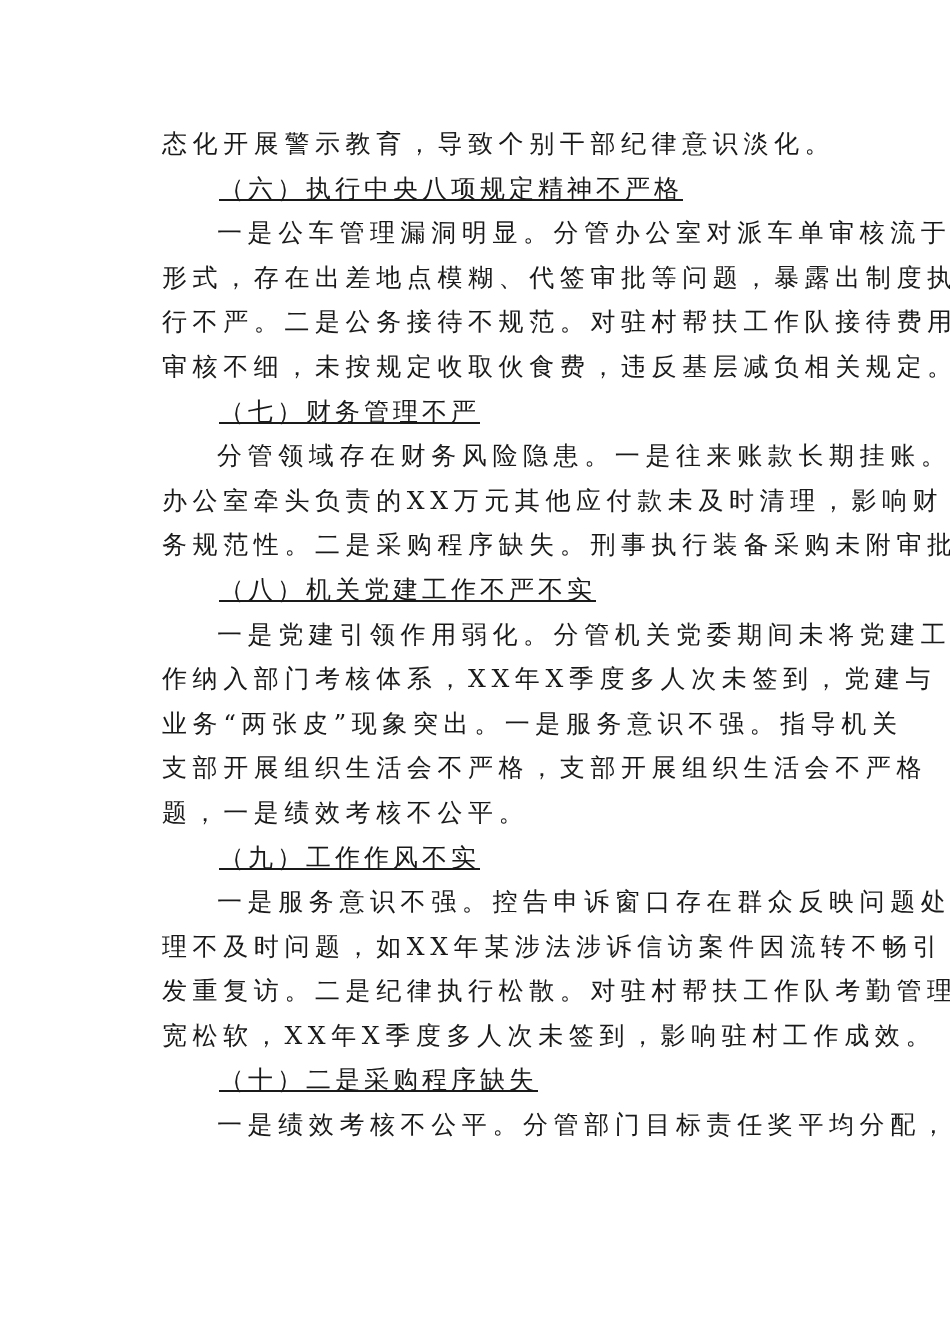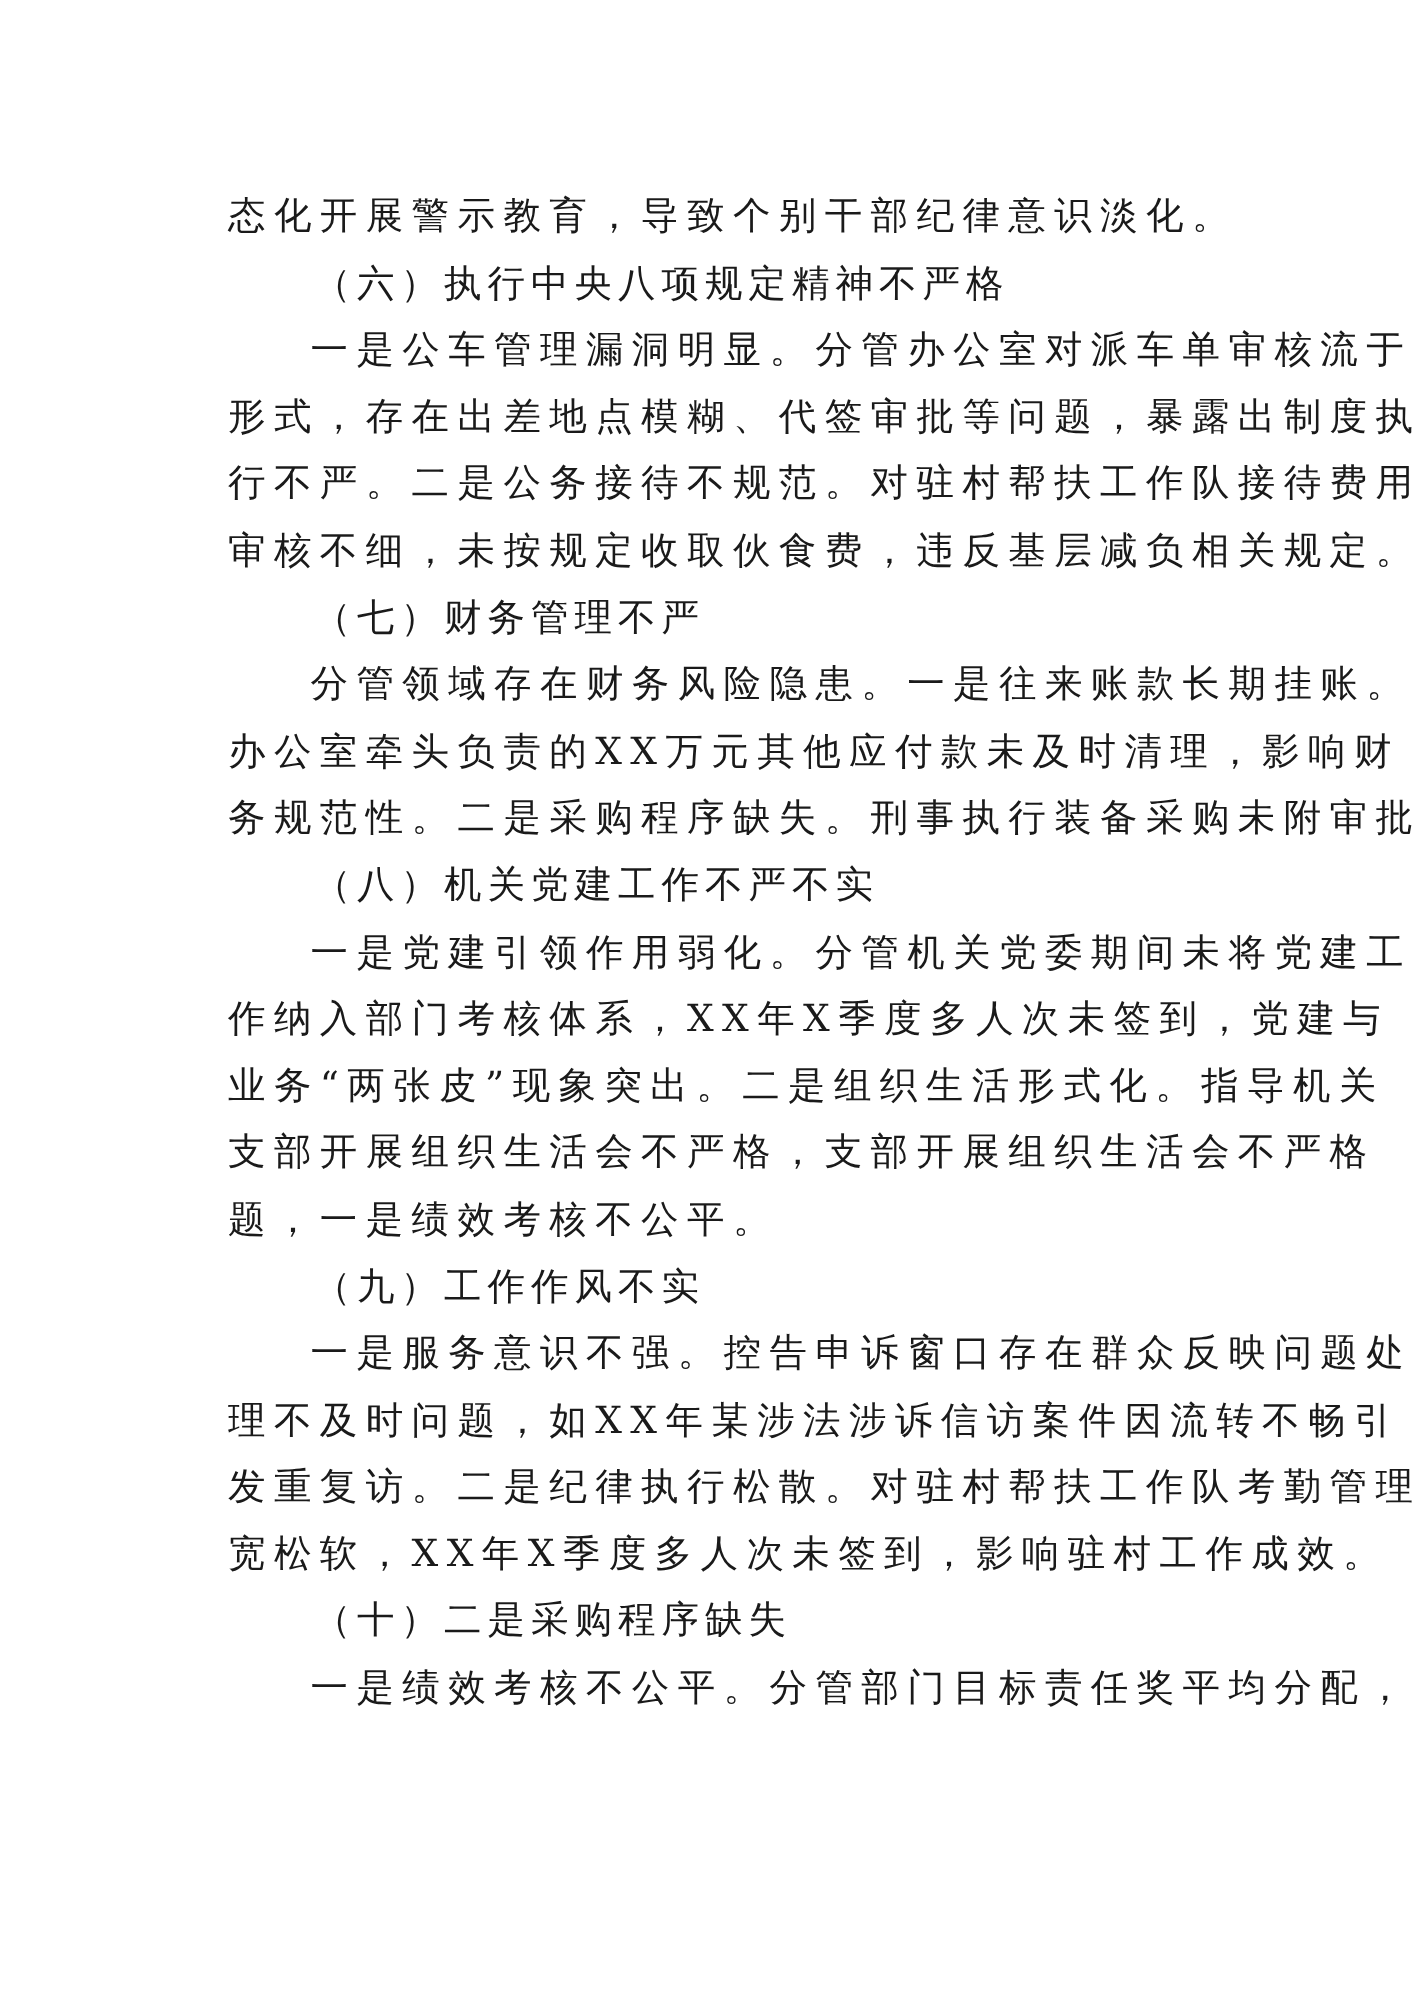--- a/index.html
+++ b/index.html
@@ -10,58 +10,59 @@
     body {
       width: 950px;
       height: 1344px;
       position: relative;
       overflow: hidden;
       font-family: "DejaVu Serif", "Liberation Serif", serif;
       color: #1a1a1a;
     }
     .page {
       position: absolute;
-      left: 152px;
+      left: 162px;
       top: 122px;
       width: 664px;
     }
     .line {
       height: 44.6px;
       line-height: 44.6px;
       font-size: 25px;
       letter-spacing: 5.6px;
       white-space: nowrap;
       overflow: visible;
     }
     .indent {
       padding-left: 55px;
     }
     .heading {
       padding-left: 57px;
       letter-spacing: 4px;
+      text-decoration: underline;
     }
   </style>
 </head>
 <body>
 
 <div class="page">
   <div class="line">态化开展警示教育，导致个别干部纪律意识淡化。</div>
   <div class="line heading">（六）执行中央八项规定精神不严格</div>
   <div class="line indent">一是公车管理漏洞明显。分管办公室对派车单审核流于</div>
   <div class="line">形式，存在出差地点模糊、代签审批等问题，暴露出制度执</div>
   <div class="line">行不严。二是公务接待不规范。对驻村帮扶工作队接待费用</div>
   <div class="line">审核不细，未按规定收取伙食费，违反基层减负相关规定。</div>
   <div class="line heading">（七）财务管理不严</div>
   <div class="line indent">分管领域存在财务风险隐患。一是往来账款长期挂账。</div>
   <div class="line">办公室牵头负责的XX万元其他应付款未及时清理，影响财</div>
   <div class="line">务规范性。二是采购程序缺失。刑事执行装备采购未附审批</div>
   <div class="line heading">（八）机关党建工作不严不实</div>
   <div class="line indent">一是党建引领作用弱化。分管机关党委期间未将党建工</div>
   <div class="line">作纳入部门考核体系，XX年X季度多人次未签到，党建与</div>
-  <div class="line">业务“两张皮”现象突出。二是组织生活形式化。指导机关</div>
+  <div class="line">业务“两张皮”现象突出。一是服务意识不强。指导机关</div>
   <div class="line">支部开展组织生活会不严格，支部开展组织生活会不严格</div>
   <div class="line">题，一是绩效考核不公平。</div>
   <div class="line heading">（九）工作作风不实</div>
   <div class="line indent">一是服务意识不强。控告申诉窗口存在群众反映问题处</div>
   <div class="line">理不及时问题，如XX年某涉法涉诉信访案件因流转不畅引</div>
   <div class="line">发重复访。二是纪律执行松散。对驻村帮扶工作队考勤管理</div>
   <div class="line">宽松软，XX年X季度多人次未签到，影响驻村工作成效。</div>
   <div class="line heading">（十）二是采购程序缺失</div>
   <div class="line indent">一是绩效考核不公平。分管部门目标责任奖平均分配，</div>
 </div>

